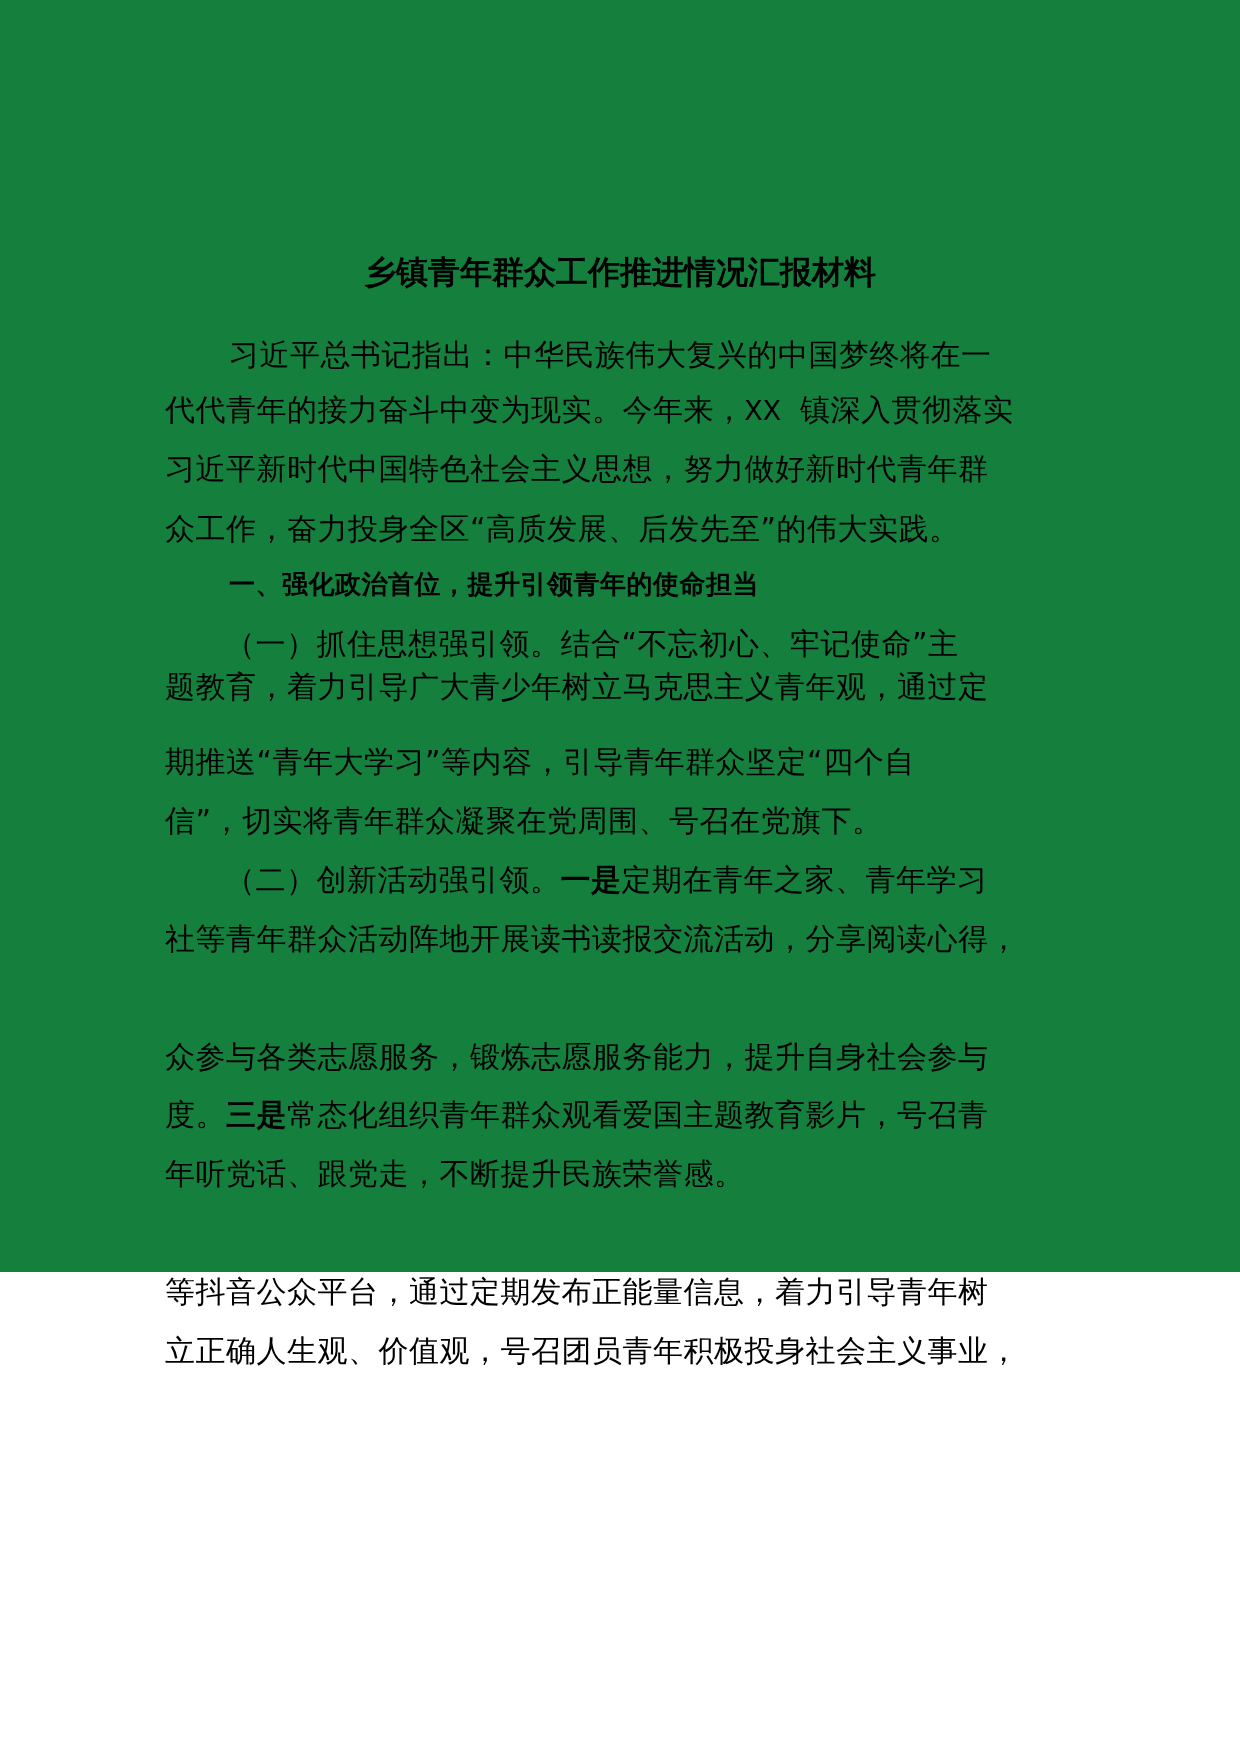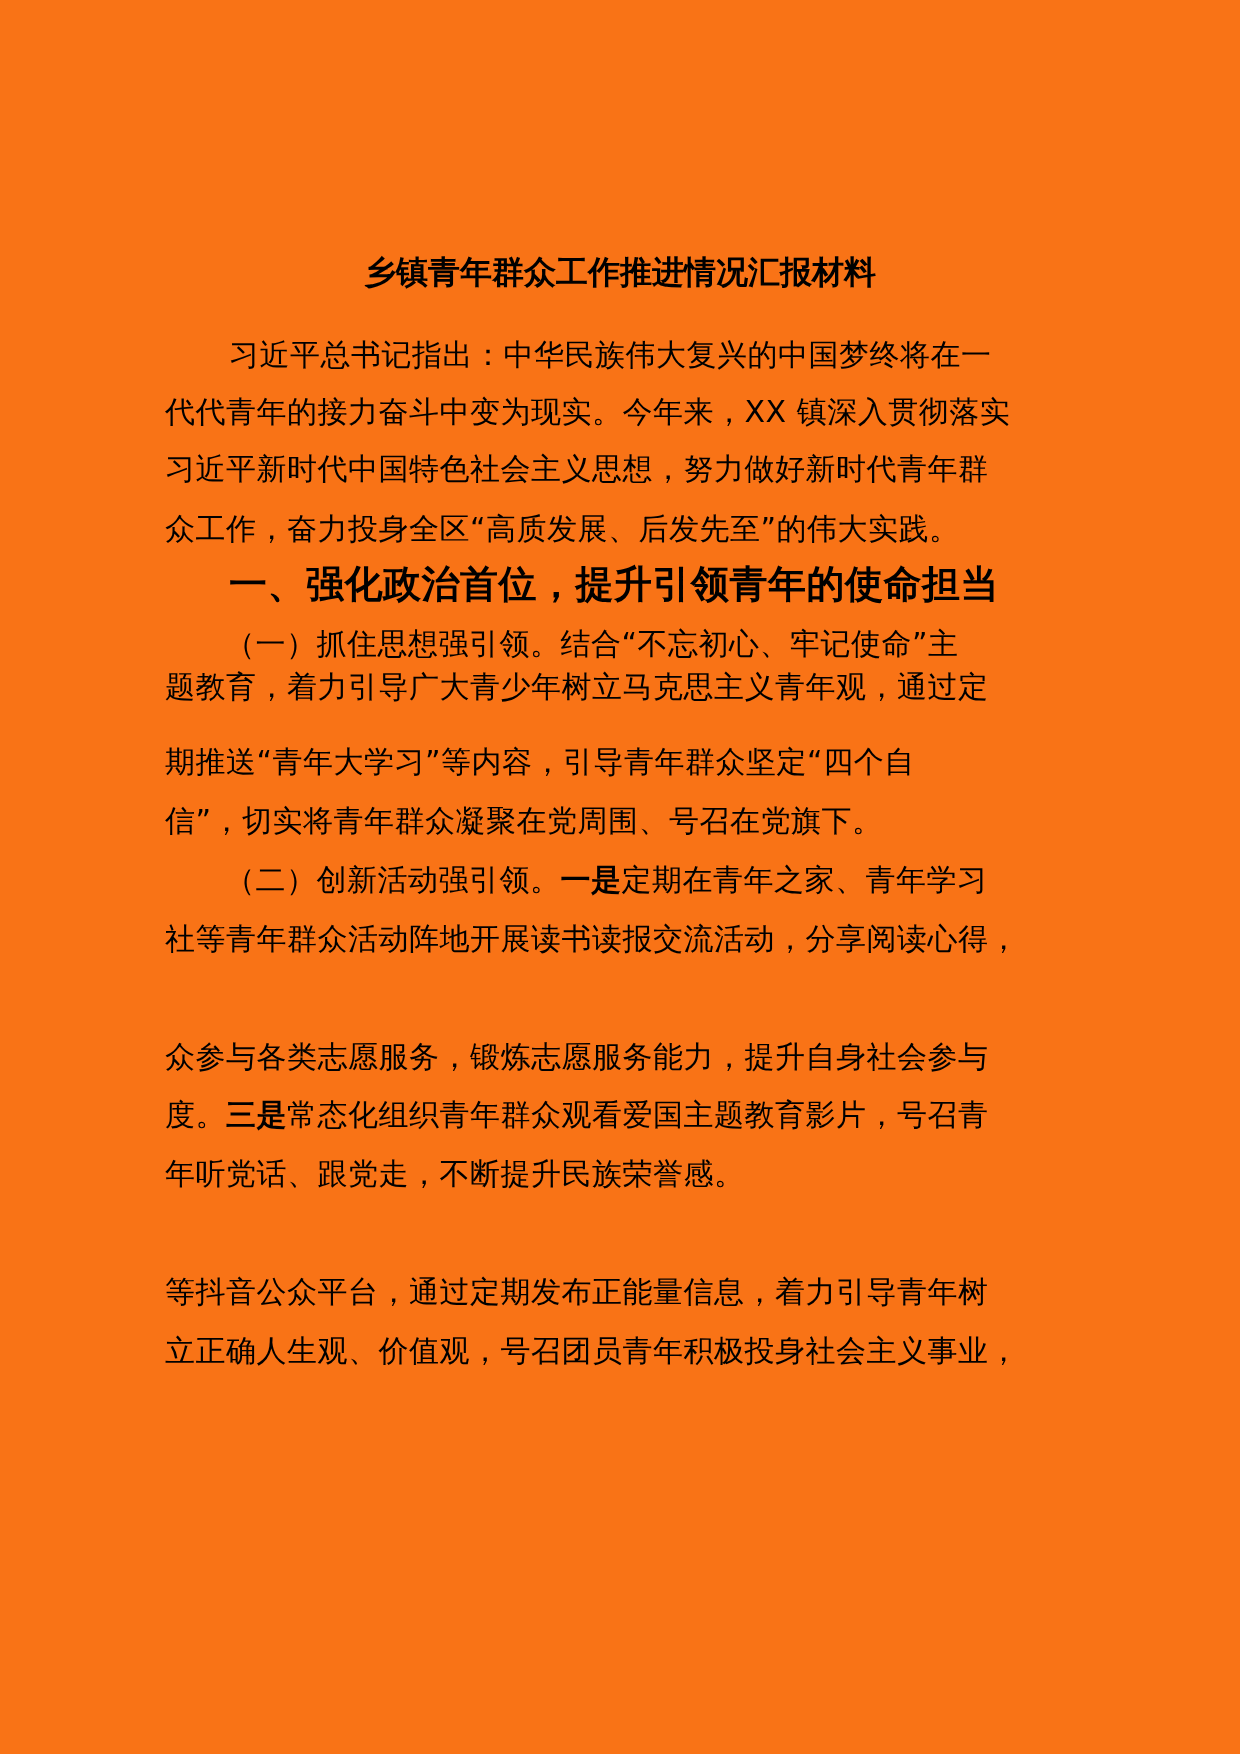--- a/index.html
+++ b/index.html
@@ -13,22 +13,22 @@
       position: relative;
       overflow: hidden;
       font-family: "DejaVu Sans", "Liberation Sans", sans-serif;
       color: #000000;
     }
     .page {
       position: absolute;
       left: 0;
       top: 0;
       width: 1240px;
-      height: 1754px;
-      background: #f97316;
+      height: 1272px;
+      background: #15803d;
     }
     .title {
       position: absolute;
       left: 0;
       width: 1240px;
       top: 248px;
       text-align: center;
       font-size: 32px;
       font-weight: bold;
       line-height: 48px;
@@ -41,33 +41,33 @@
       width: 960px;
       font-size: 30px;
       line-height: 44px;
       white-space: nowrap;
       letter-spacing: 0.5px;
     }
     .line.indent { left: 229px; }
     .line.indent-paren { left: 225px; }
     .line.heading {
       font-weight: bold;
-      font-size: 38px;
+      font-size: 26px;
     }
     .b { font-weight: bold; }
   </style>
 </head>
 <body>
 
 <div class="page">
 
   <div class="title">乡镇青年群众工作推进情况汇报材料</div>
 
   <div class="line indent" style="top:333px;">习近平总书记指出：中华民族伟大复兴的中国梦终将在一</div>
-  <div class="line" style="top:390px;">代代青年的接力奋斗中变为现实。今年来，XX 镇深入贯彻落实</div>
+  <div class="line" style="top:390px;font-family:Liberation Mono, monospace;">代代青年的接力奋斗中变为现实。今年来，XX 镇深入贯彻落实</div>
   <div class="line" style="top:447px;">习近平新时代中国特色社会主义思想，努力做好新时代青年群</div>
   <div class="line" style="top:507px;">众工作，奋力投身全区“高质发展、后发先至”的伟大实践。</div>
 
   <div class="line indent heading" style="top:562px;">一、强化政治首位，提升引领青年的使命担当</div>
 
   <div class="line indent-paren" style="top:622px;">（一）抓住思想强引领。结合“不忘初心、牢记使命”主</div>
   <div class="line" style="top:665px;">题教育，着力引导广大青少年树立马克思主义青年观，通过定</div>
   <div class="line" style="top:740px;">期推送“青年大学习”等内容，引导青年群众坚定“四个自</div>
   <div class="line" style="top:799px;">信”，切实将青年群众凝聚在党周围、号召在党旗下。</div>
 

